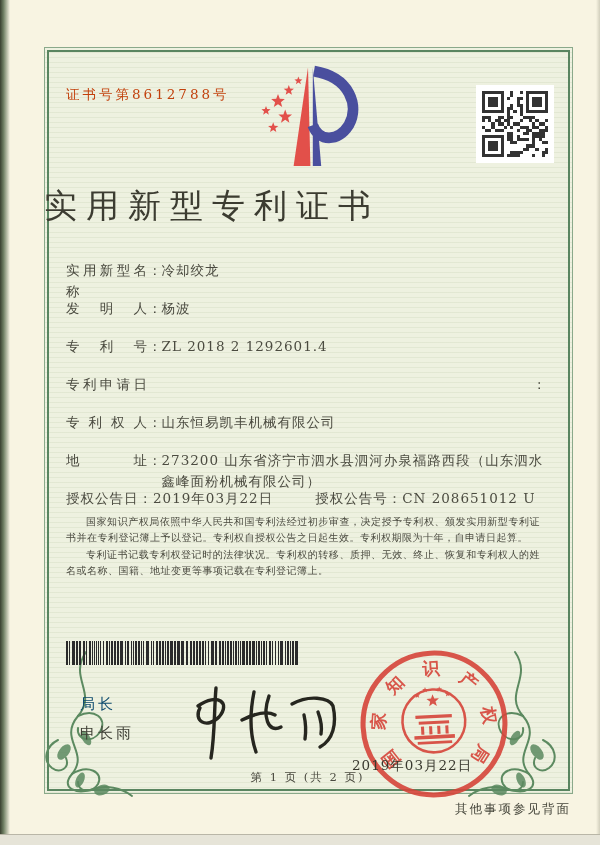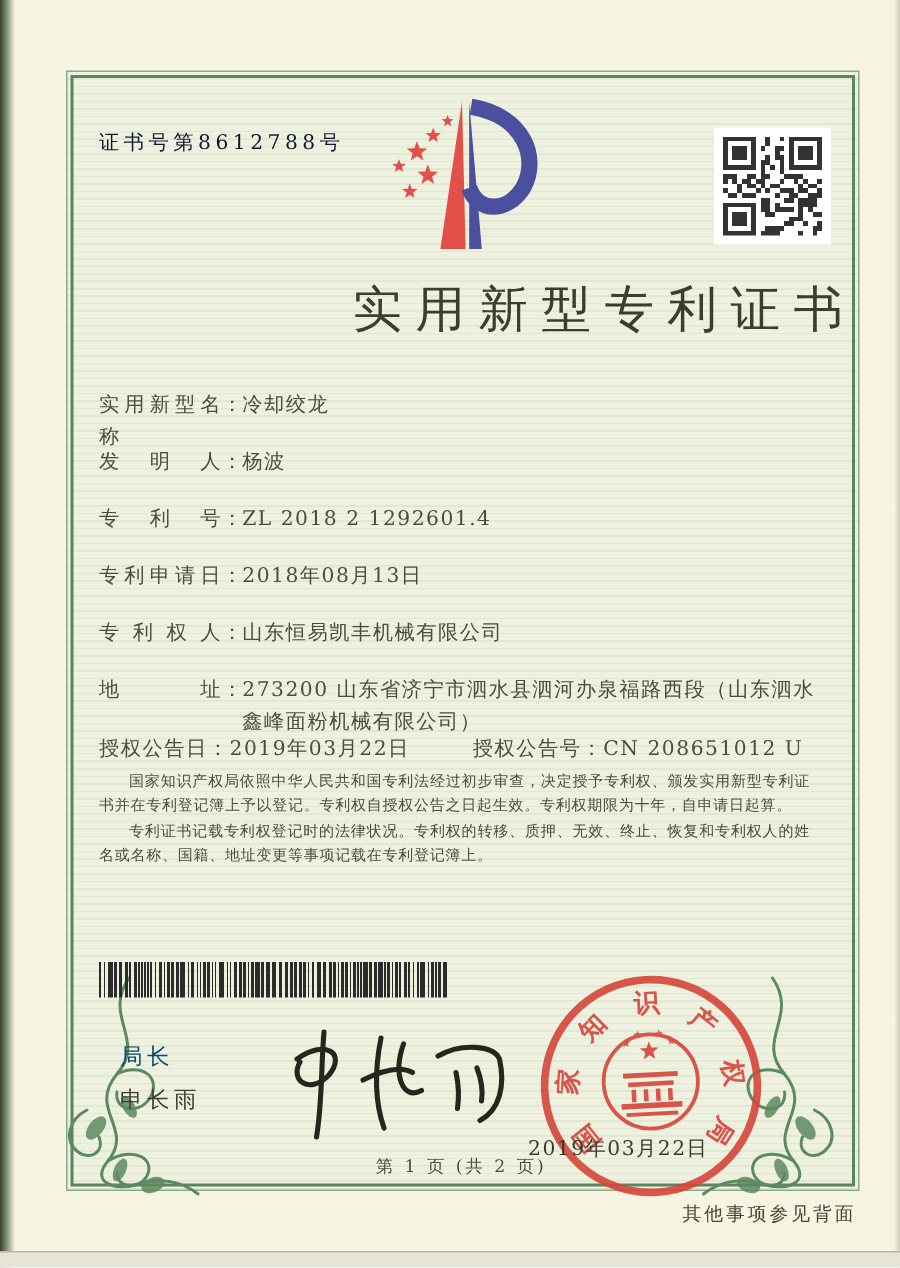--- a/index.html
+++ b/index.html
@@ -17,26 +17,26 @@
   .edge-right{position:absolute;right:0;top:0;width:4px;height:845px;z-index:8;
     background:linear-gradient(270deg,rgba(110,110,90,.28),rgba(248,244,226,0));}
 
   
   .frame{position:absolute;left:44px;top:47px;width:527px;height:745px;z-index:1;
     border:1px solid #8aa98a;
     background-color:#eef1e0;
     background-image:repeating-linear-gradient(0deg,rgba(140,165,115,.12) 0px,rgba(140,165,115,.12) 1px,rgba(0,0,0,0) 1px,rgba(0,0,0,0) 5px);}
   .frame-inner{position:absolute;left:2px;top:2px;right:2px;bottom:2px;border:2px solid #5a8560;}
 
-  .cert-no{position:absolute;left:66px;top:86px;z-index:3;font-size:13.5px;letter-spacing:3px;color:#0f172a;}
+  .cert-no{position:absolute;left:66px;top:86px;z-index:3;font-size:13.5px;letter-spacing:3px;color:#c2410c;}
 
   .logo{position:absolute;left:238px;top:58px;width:128px;height:120px;z-index:3;}
   .qr{position:absolute;left:476px;top:85px;width:66px;height:66px;z-index:3;background:#ffffff;padding:6px;}
 
-  .title{position:absolute;left:44px;top:184px;width:527px;z-index:3;text-align:right;
+  .title{position:absolute;left:44px;top:184px;width:527px;z-index:3;text-align:left;
     font-size:33px;letter-spacing:9px;color:#3c3c31;font-weight:400;}
 
   .fields{position:absolute;left:66px;top:260px;width:480px;z-index:3;font-size:13.5px;color:#4b4b40;}
   .frow{position:absolute;left:0;width:480px;display:flex;align-items:flex-start;line-height:1.55;justify-content:space-between;}
   .flabel{display:inline-block;width:82px;text-align:justify;text-align-last:justify;letter-spacing:1px;flex:none;}
   .fcolon{flex:none;}
   .fvalue{flex:1;letter-spacing:1px;}
   .grant-row{position:absolute;left:0;top:230px;width:480px;display:flex;}
   .gpair{white-space:nowrap;letter-spacing:1px;}
   .gpair.first{margin-right:42px;}
@@ -262,21 +262,20 @@
       <span class="fvalue">杨波</span>
     </div>
     <div class="frow" style="top:76px">
       <span class="flabel">专利号</span>
         <span class="fcolon">：</span>
       <span class="fvalue">ZL 2018 2 1292601.4</span>
     </div>
     <div class="frow" style="top:114px">
       <span class="flabel">专利申请日</span>
         <span class="fcolon">：</span>
-      <span class="fvalue">2018年08月13日</span>
     </div>
     <div class="frow" style="top:152px">
       <span class="flabel">专利权人</span>
         <span class="fcolon">：</span>
       <span class="fvalue">山东恒易凯丰机械有限公司</span>
     </div>
     <div class="frow" style="top:190px">
       <span class="flabel">地址</span>
         <span class="fcolon">：</span>
       <span class="fvalue">273200 山东省济宁市泗水县泗河办泉福路西段（山东泗水鑫峰面粉机械有限公司）</span>

